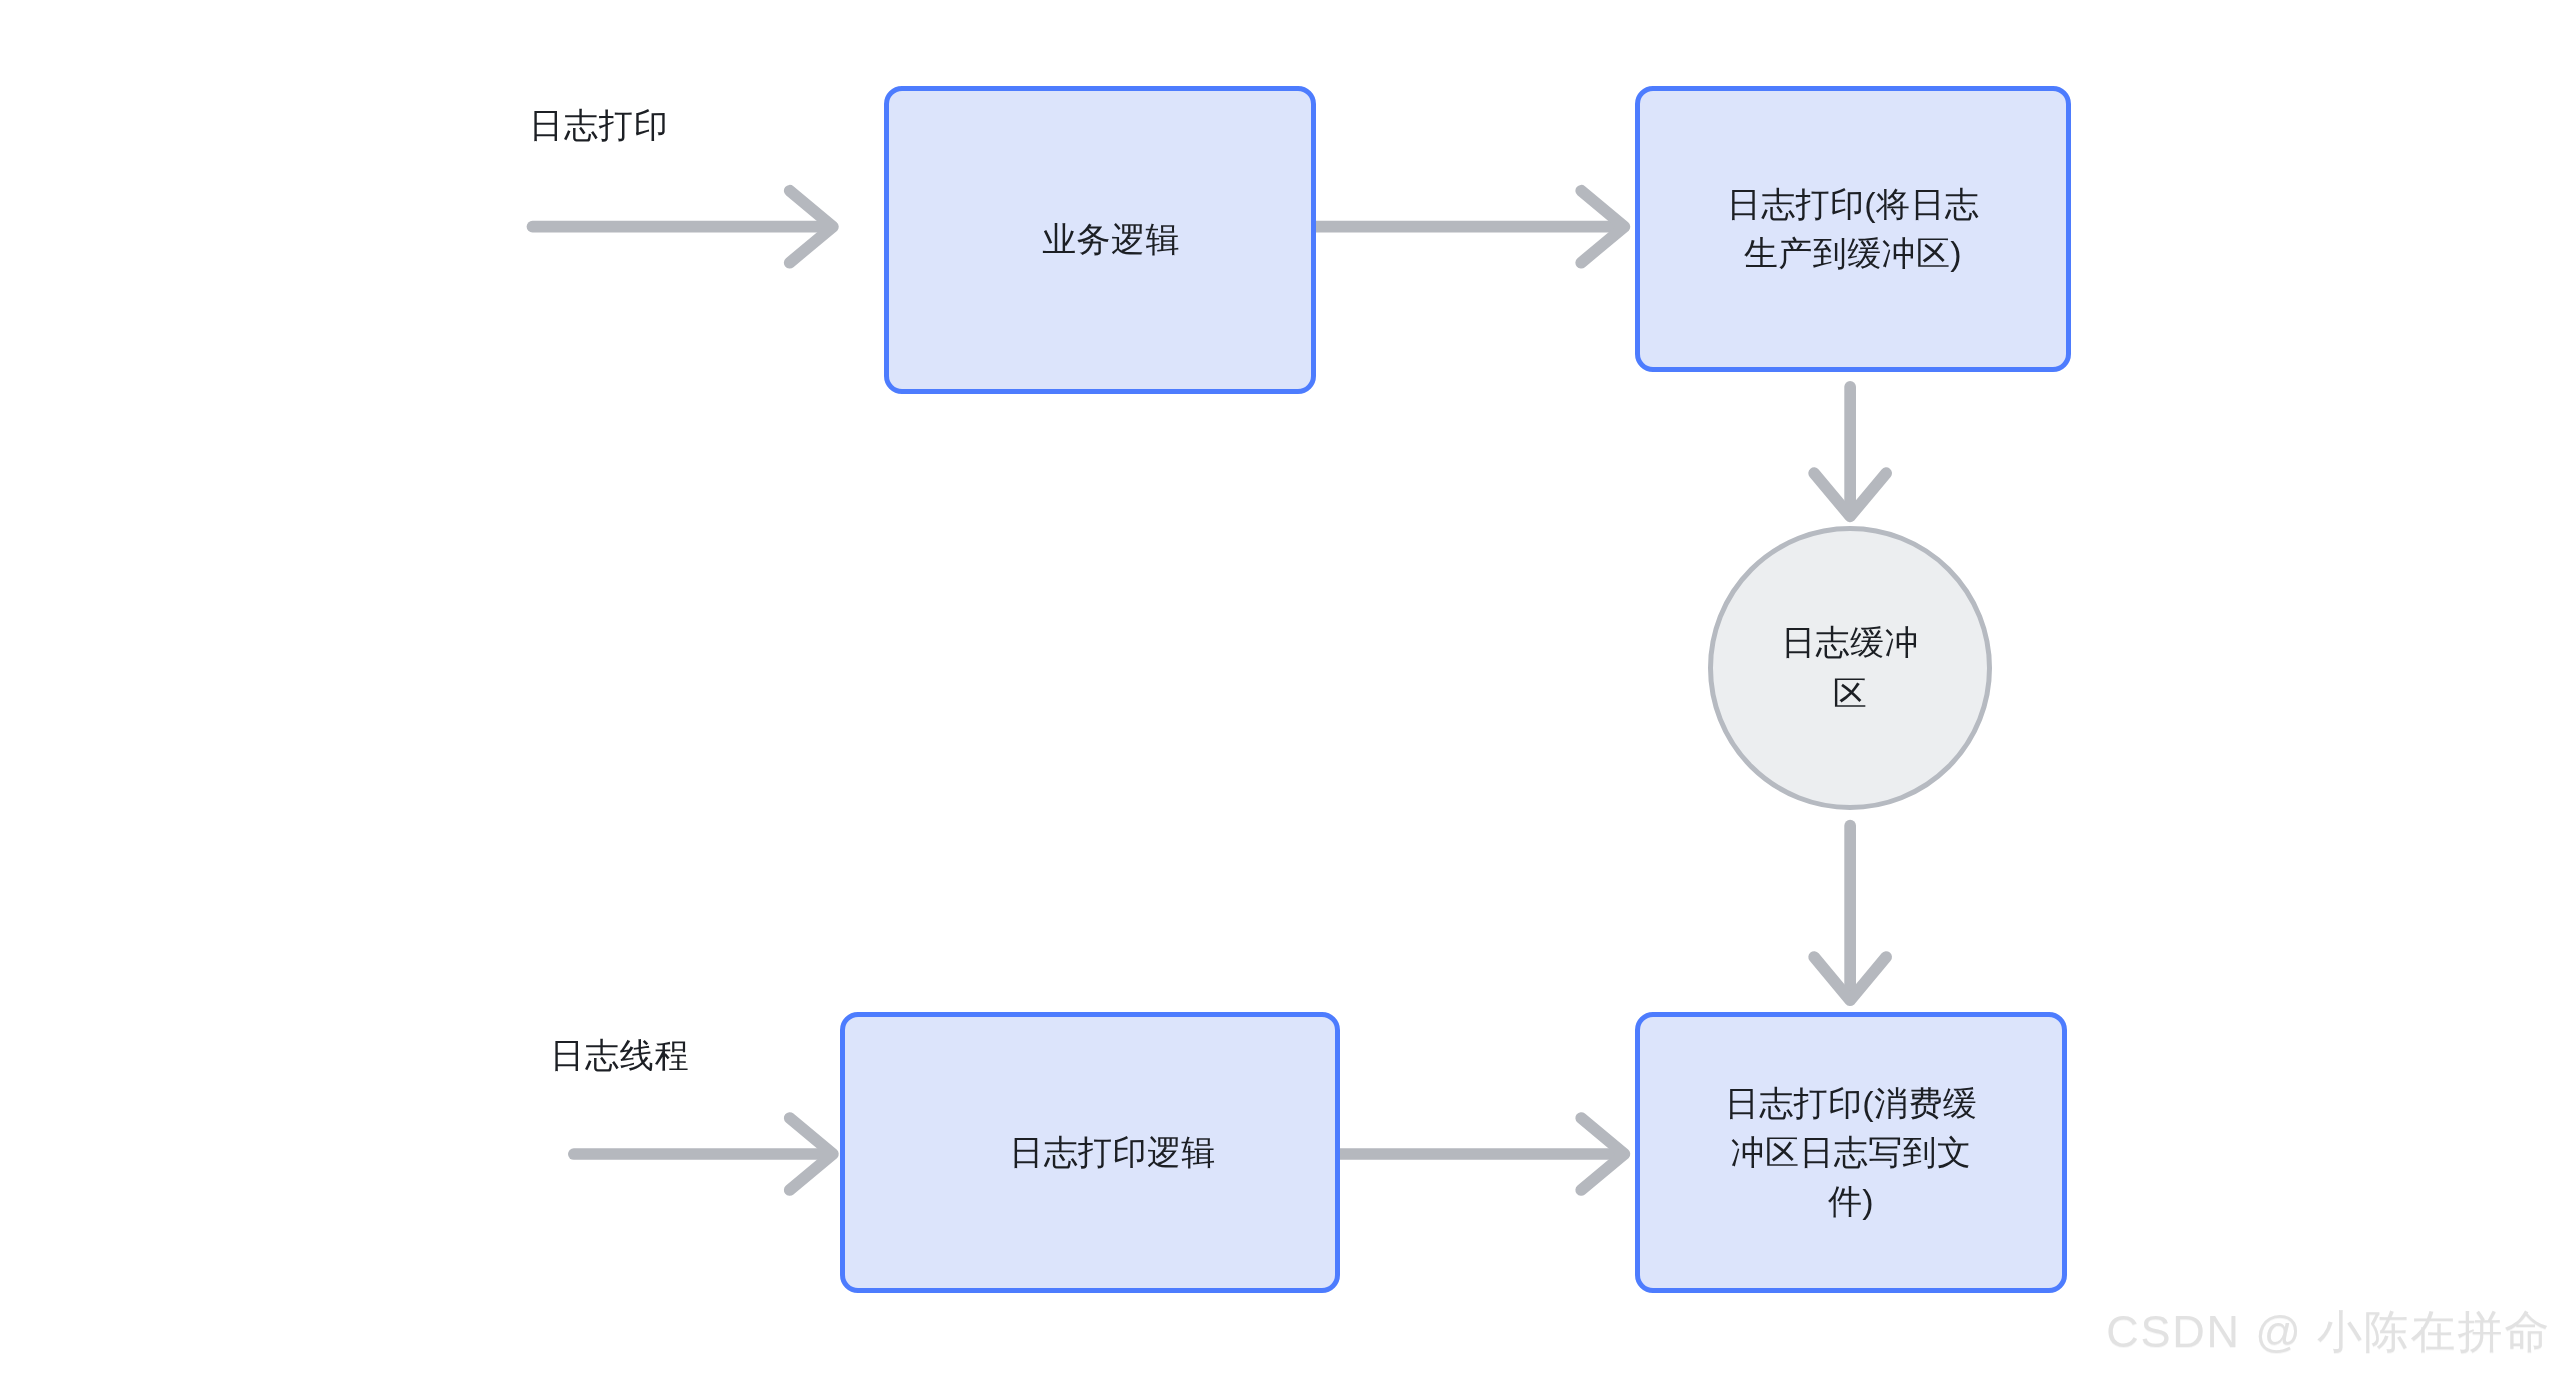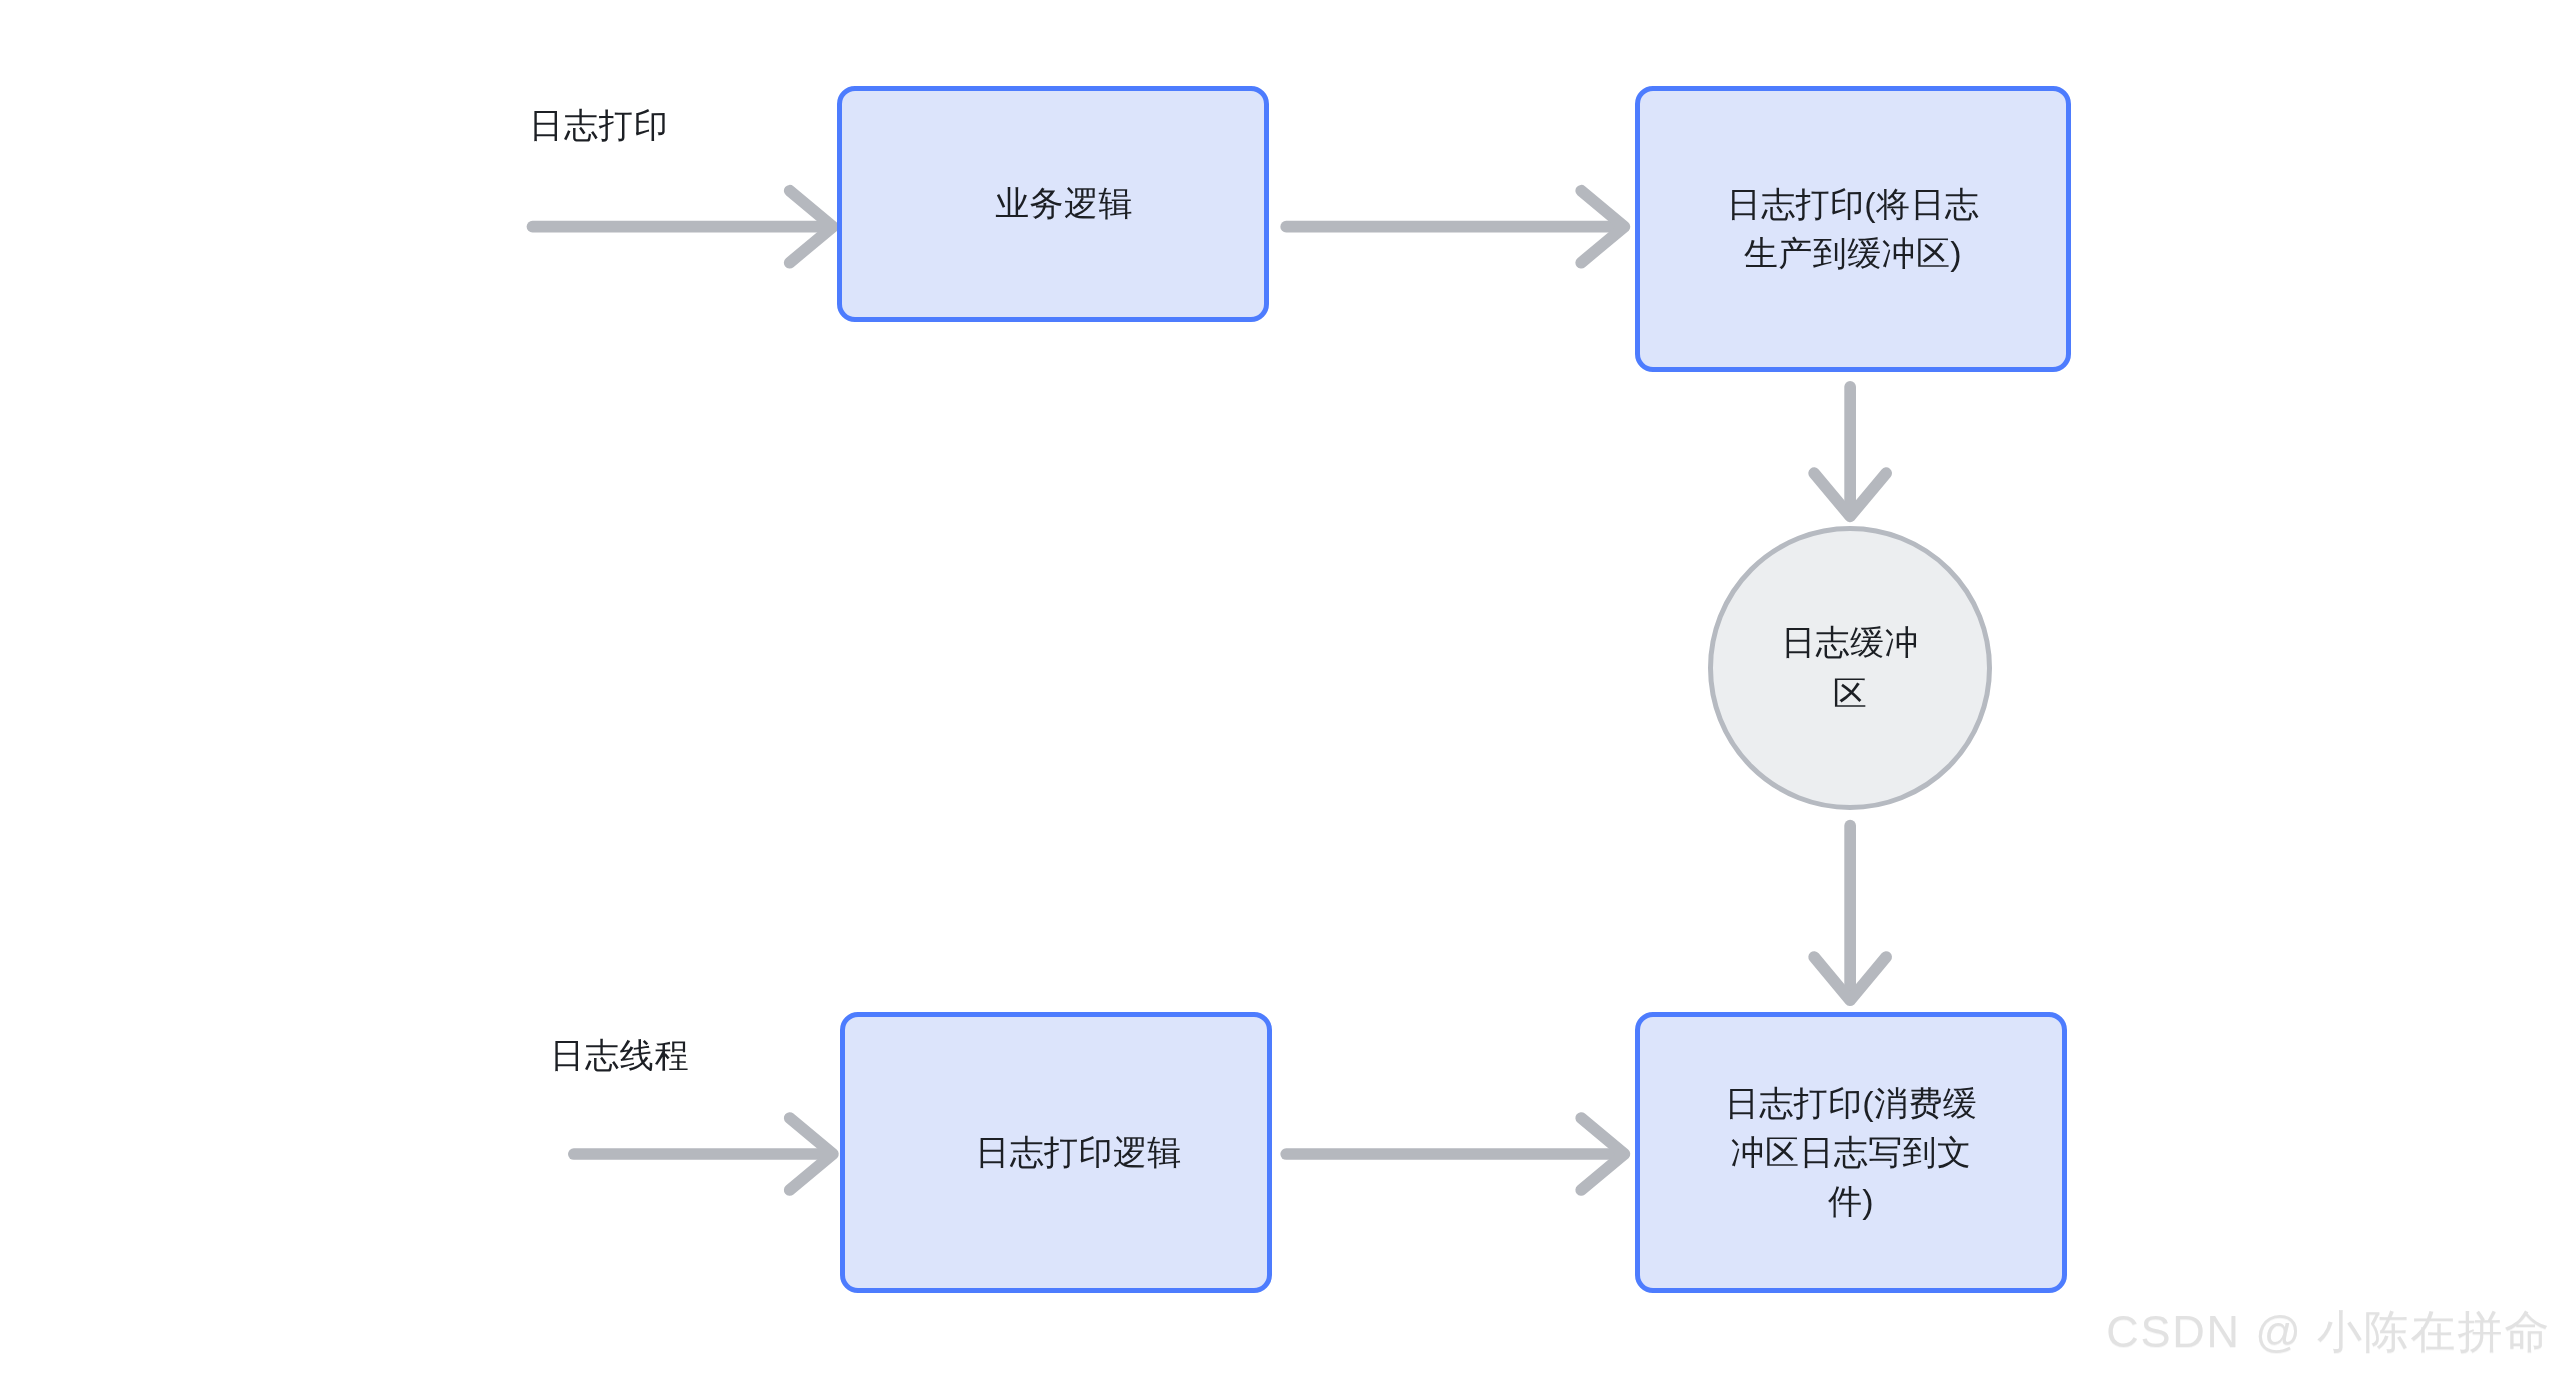--- a/index.html
+++ b/index.html
@@ -59,24 +59,24 @@
     letter-spacing: 0.4px;
   }
   .thread-label {
     position: absolute;
     color: #1c1f24;
     font-size: 34px;
     letter-spacing: 0.9px;
     white-space: nowrap;
   }
   
-  #node-business-logic   { left: 837px;  top: 86px;   width: 432px; height: 236px; padding-left: 22px; }
+  #node-business-logic   { left: 884px;  top: 86px;   width: 432px; height: 308px; padding-left: 22px; }
   #node-log-produce      { left: 1635px; top: 86px;   width: 436px; height: 286px; }
   #node-log-buffer       { left: 1708px; top: 526px;  width: 284px; height: 284px; justify-content: center; }
-  #node-log-print-logic  { left: 840px;  top: 1012px; width: 432px; height: 281px; padding-left: 45px; }
+  #node-log-print-logic  { left: 840px;  top: 1012px; width: 500px; height: 281px; padding-left: 45px; }
   #node-log-consume      { left: 1635px; top: 1012px; width: 432px; height: 281px; }
 
   #label-business-thread { left: 529px; top: 103px; }
   #label-log-thread      { left: 550px; top: 1033px; }
 
   .watermark {
     position: absolute;
     right: 25px;
     bottom: 16px;
     color: #e2e2e2;

